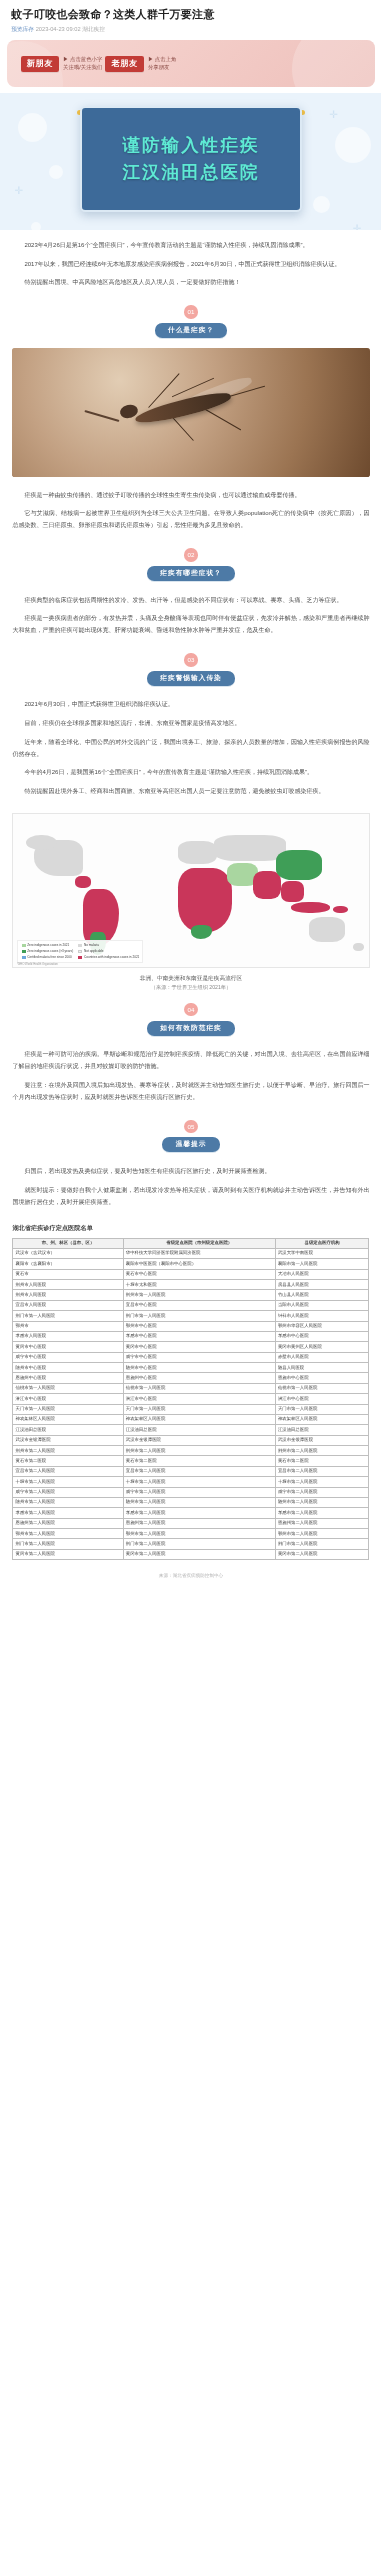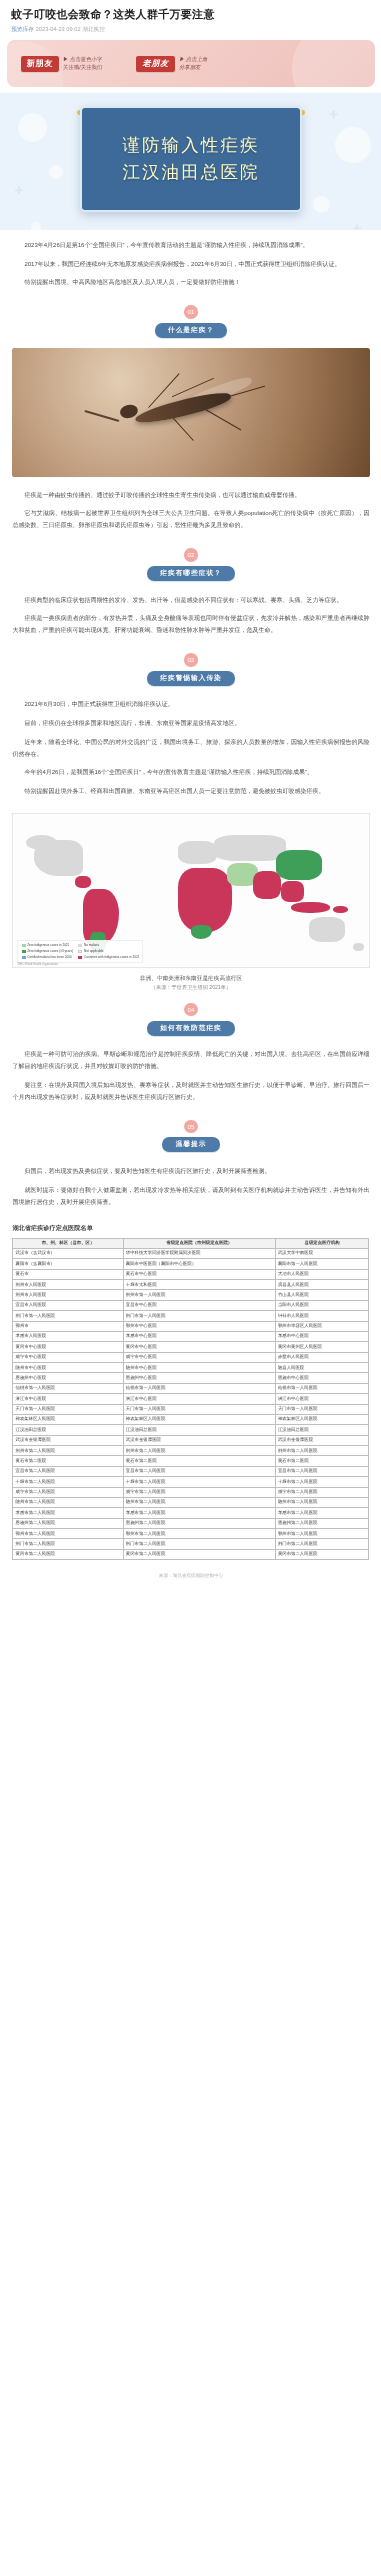--- a/index.html
+++ b/index.html
@@ -33,21 +33,21 @@
     width:98px;height:98px;border-radius:50%;
     background:rgba(255,255,255,.22);
   }
   .friend-banner:after{
     content:""; position:absolute; left:-26px; bottom:-36px;
     width:82px;height:82px;border-radius:50%;
     background:rgba(255,255,255,.15);
   }
   .fb-col { position:relative; z-index:2; display:flex; align-items:center; gap:4.1px; }
   .fb-left { margin-left:13.4px; }
-  .fb-right { margin-left:34px;font-style:italic; }
+  .fb-right { margin-left:3px; }
   .fb-tag {
     background:#c23b36; color:#fff; font-size:8.2px; font-weight:bold;
     padding:2.6px 6.2px; border-radius:2.1px; letter-spacing:0.5px;
     box-shadow:0 1px 0 rgba(0,0,0,.08);
   }
   .fb-text { font-size:5.4px; color:#8a4a44; line-height:1.45; }
 
   
   .hero {
     margin-top:5.2px;
@@ -68,21 +68,21 @@
     position:relative; z-index:3;
     width: 222px; margin: 0 auto;
     background: #3d6a99;
     border: 2.1px solid #dce9f4;
     border-radius: 5.2px;
     padding: 24px 10.3px;
     text-align:center;
     box-shadow: 0 3.1px 9.3px rgba(50,90,135,.25);
   }
   .hero-card .line {
-    color:#fef9c3; font-size:17.5px; font-weight:normal; letter-spacing:2.1px; line-height:1.55;
+    color:#5eead4; font-size:17.5px; font-weight:bold; letter-spacing:2.1px; line-height:1.55;
     text-shadow: 0 1px 2.1px rgba(0,0,0,.25);
   }
   .hero-dot { position:absolute; z-index:2; width:5.2px;height:5.2px;border-radius:50%;background:#f6c244; }
   .hd1{left:77px;top:17.5px;} .hd2{right:77px;top:17.5px;}
 
   
   .body { padding: 0 0 5.2px 0; background:#fff; }
   .sec { padding: 9.3px 12.4px 2.1px 12.4px; }
   p.tx {
     font-size: 6px; line-height: 2.0; color: #4a4a4a;

